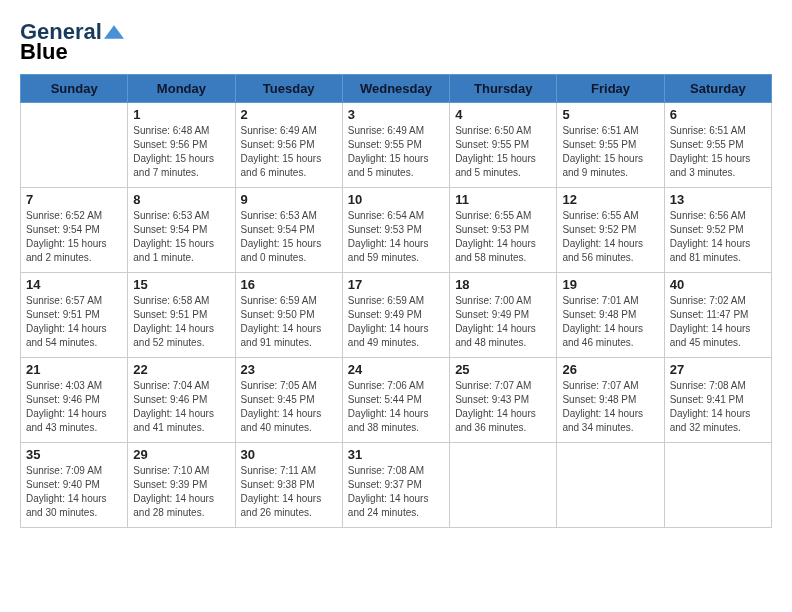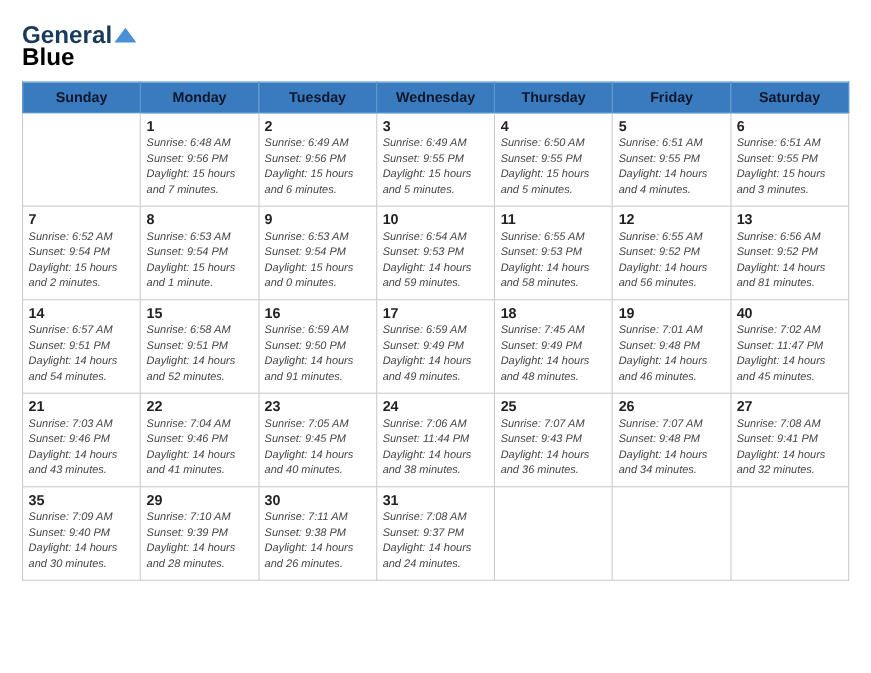--- a/index.html
+++ b/index.html
@@ -74,21 +74,20 @@
       font-size: 13px;
       font-weight: bold;
       color: #222;
       display: block;
       margin-bottom: 2px;
     }
     .day-info {
       font-size: 10px;
       color: #444;
       line-height: 1.4;
-      font-style: italic;
     }
     .empty-cell {
       background: #fff;
     }
   </style>
 </head>
 <body>
 
 <div class="header">
   <div class="logo">
@@ -155,21 +154,21 @@
           <div>Sunrise: 6:50 AM</div>
           <div>Sunset: 9:55 PM</div>
           <div>Daylight: 15 hours and 5 minutes.</div>
         </div>
       </td>
         <td>
         <span class="day-number">5</span>
         <div class="day-info">
           <div>Sunrise: 6:51 AM</div>
           <div>Sunset: 9:55 PM</div>
-          <div>Daylight: 14 hours and 4 minutes.</div>
+          <div>Daylight: 15 hours and 9 minutes.</div>
         </div>
       </td>
         <td>
         <span class="day-number">6</span>
         <div class="day-info">
           <div>Sunrise: 6:51 AM</div>
           <div>Sunset: 9:55 PM</div>
           <div>Daylight: 15 hours and 3 minutes.</div>
         </div>
       </td>
@@ -261,21 +260,21 @@
         <span class="day-number">17</span>
         <div class="day-info">
           <div>Sunrise: 6:59 AM</div>
           <div>Sunset: 9:49 PM</div>
           <div>Daylight: 14 hours and 49 minutes.</div>
         </div>
       </td>
         <td>
         <span class="day-number">18</span>
         <div class="day-info">
-          <div>Sunrise: 7:45 AM</div>
+          <div>Sunrise: 7:00 AM</div>
           <div>Sunset: 9:49 PM</div>
           <div>Daylight: 14 hours and 48 minutes.</div>
         </div>
       </td>
         <td>
         <span class="day-number">19</span>
         <div class="day-info">
           <div>Sunrise: 7:01 AM</div>
           <div>Sunset: 9:48 PM</div>
           <div>Daylight: 14 hours and 46 minutes.</div>
@@ -287,21 +286,21 @@
           <div>Sunrise: 7:02 AM</div>
           <div>Sunset: 11:47 PM</div>
           <div>Daylight: 14 hours and 45 minutes.</div>
         </div>
       </td>
       </tr>
       <tr>
         <td>
         <span class="day-number">21</span>
         <div class="day-info">
-          <div>Sunrise: 7:03 AM</div>
+          <div>Sunrise: 4:03 AM</div>
           <div>Sunset: 9:46 PM</div>
           <div>Daylight: 14 hours and 43 minutes.</div>
         </div>
       </td>
         <td>
         <span class="day-number">22</span>
         <div class="day-info">
           <div>Sunrise: 7:04 AM</div>
           <div>Sunset: 9:46 PM</div>
           <div>Daylight: 14 hours and 41 minutes.</div>
@@ -312,21 +311,21 @@
         <div class="day-info">
           <div>Sunrise: 7:05 AM</div>
           <div>Sunset: 9:45 PM</div>
           <div>Daylight: 14 hours and 40 minutes.</div>
         </div>
       </td>
         <td>
         <span class="day-number">24</span>
         <div class="day-info">
           <div>Sunrise: 7:06 AM</div>
-          <div>Sunset: 11:44 PM</div>
+          <div>Sunset: 5:44 PM</div>
           <div>Daylight: 14 hours and 38 minutes.</div>
         </div>
       </td>
         <td>
         <span class="day-number">25</span>
         <div class="day-info">
           <div>Sunrise: 7:07 AM</div>
           <div>Sunset: 9:43 PM</div>
           <div>Daylight: 14 hours and 36 minutes.</div>
         </div>

